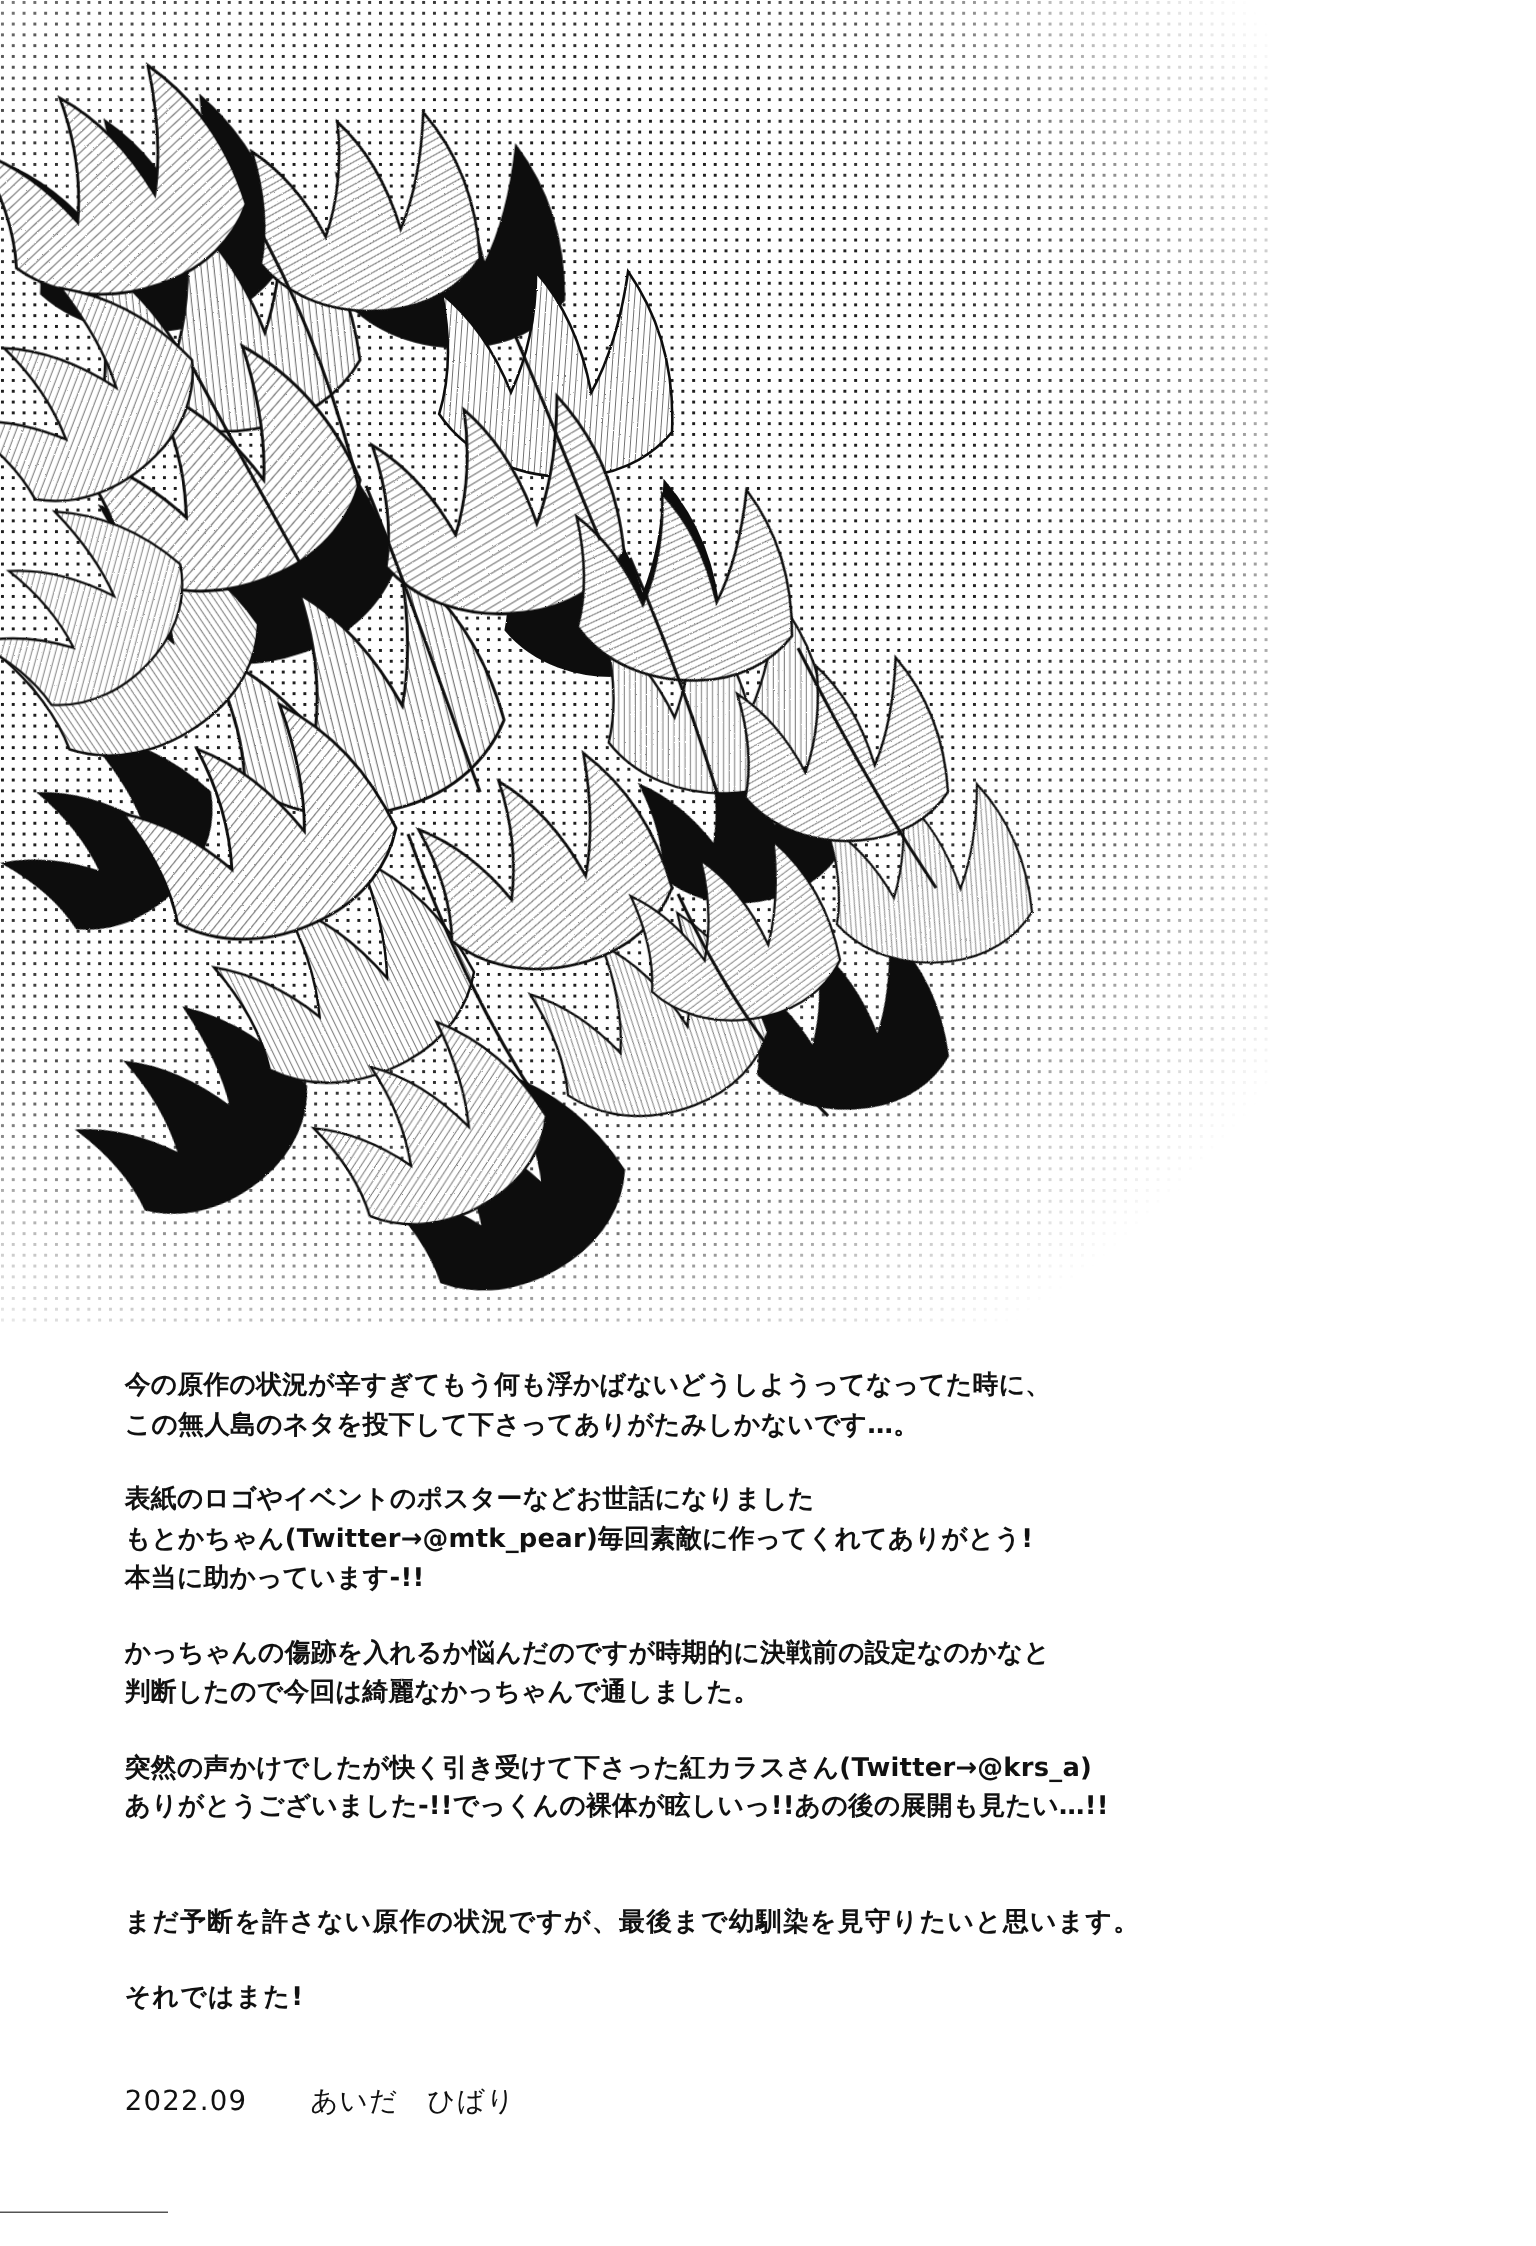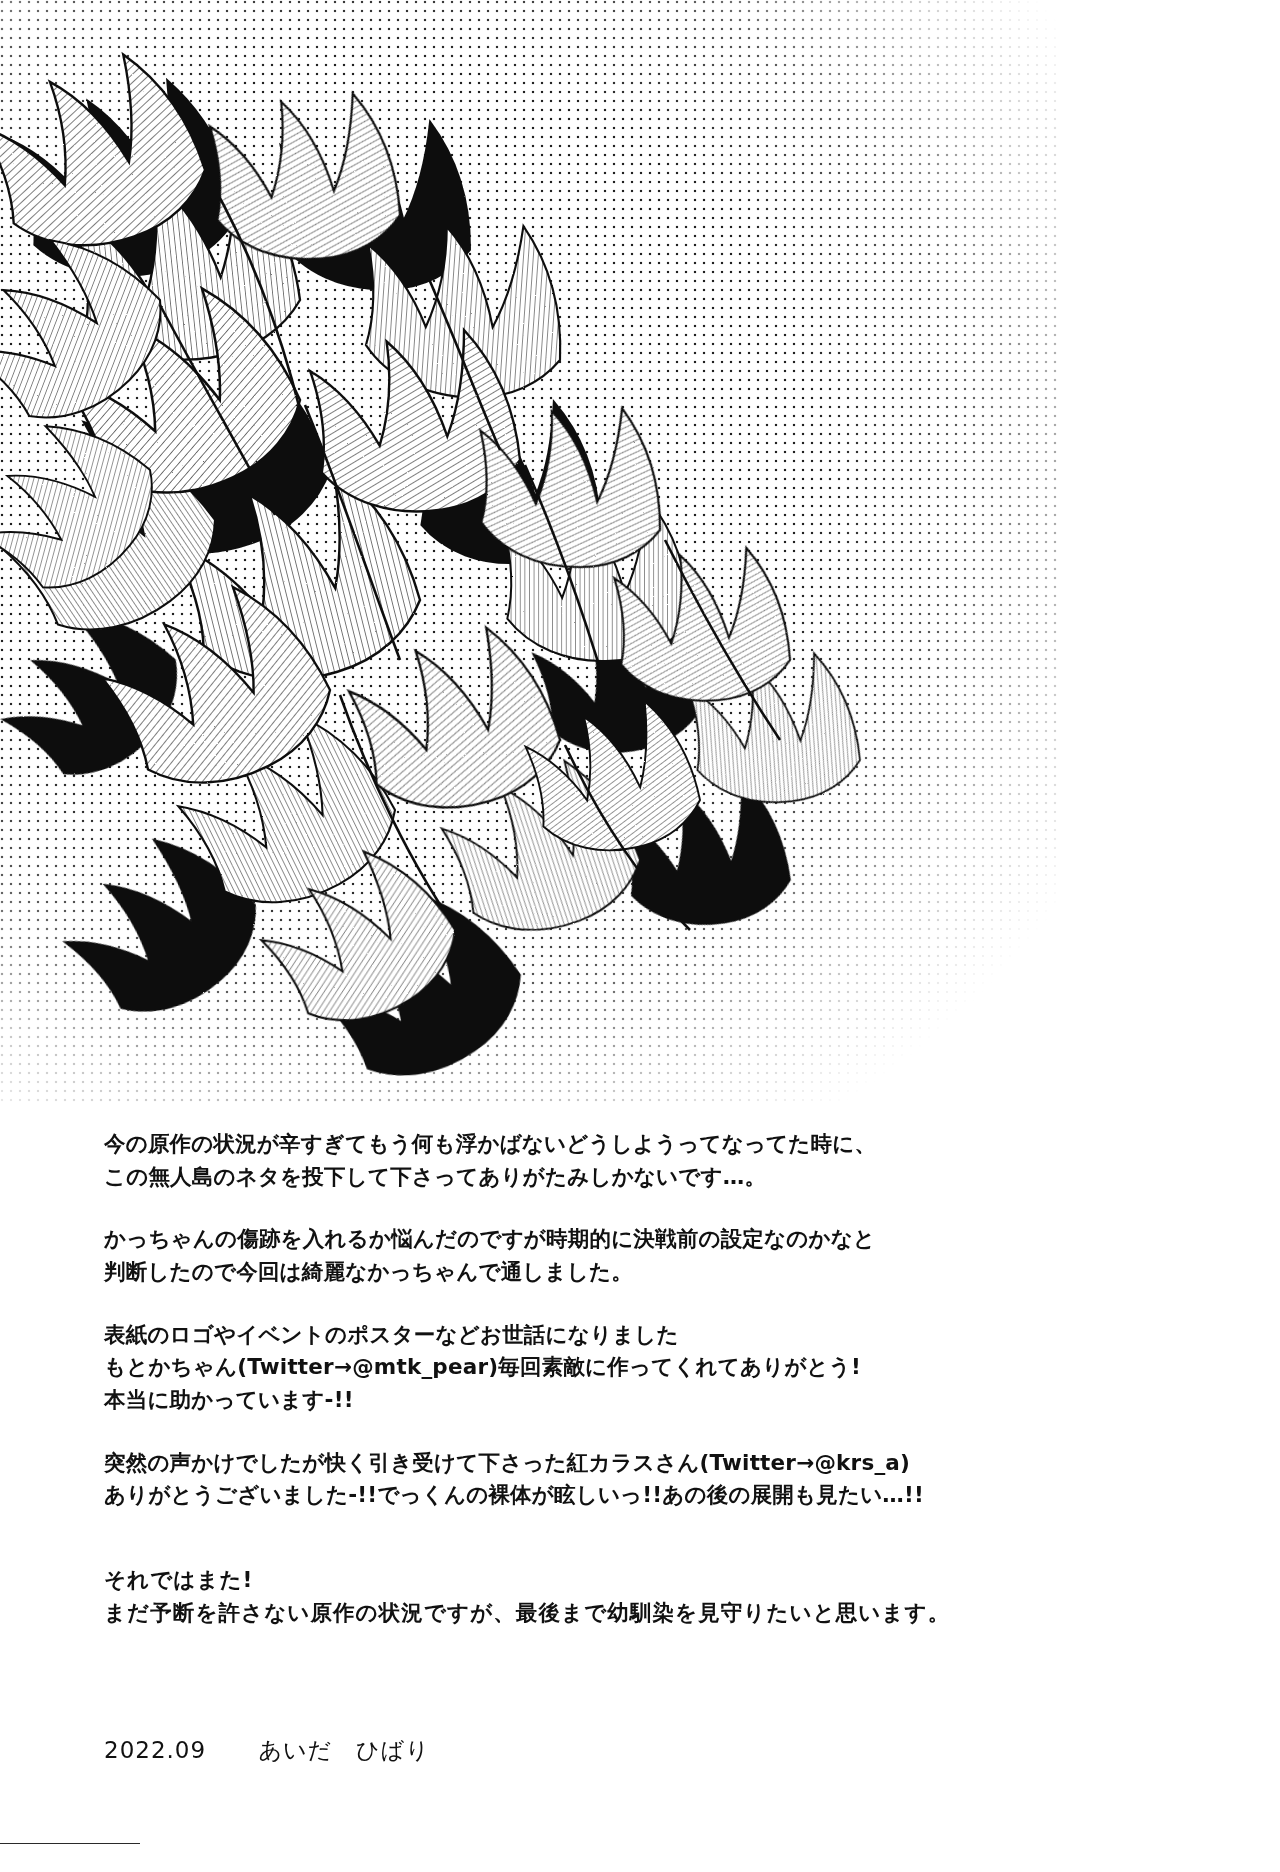--- a/index.html
+++ b/index.html
@@ -53,21 +53,21 @@
   
   .afterword {
     position: absolute;
     left: 104px;
     top: 1128px;
     width: 1080px;
     color: #111111;
     font-family: "DejaVu Sans", sans-serif;
   }
   .para {
-    margin: 0 0 30px 0;
+    margin: 11px 0 30px 0;
     font-size: 21.5px;
     line-height: 1.52;
     letter-spacing: 0.2px;
     font-weight: 700;
     white-space: pre-line;
   }
   .para.loose {
     letter-spacing: 1.1px;
   }
   .para.last-line {
@@ -231,30 +231,30 @@
           <path d="M565,745 C600,820 640,880 690,930"></path>
           <path d="M160,305 C200,380 240,450 275,515"></path>
         </g>
       </g>
     </svg>
   </div>
 
   <div class="afterword">
     <p class="para">今の原作の状況が辛すぎてもう何も浮かばないどうしようってなってた時に、
 この無人島のネタを投下して下さってありがたみしかないです…。</p>
-    <p class="para">かっちゃんの傷跡を入れるか悩んだのですが時期的に決戦前の設定なのかなと
-判断したので今回は綺麗なかっちゃんで通しました。</p>
     <p class="para">表紙のロゴやイベントのポスターなどお世話になりました
 もとかちゃん(Twitter→@mtk_pear)毎回素敵に作ってくれてありがとう!
 本当に助かっています-!!</p>
+    <p class="para">かっちゃんの傷跡を入れるか悩んだのですが時期的に決戦前の設定なのかなと
+判断したので今回は綺麗なかっちゃんで通しました。</p>
     <p class="para">突然の声かけでしたが快く引き受けて下さった紅カラスさん(Twitter→@krs_a)
 ありがとうございました-!!でっくんの裸体が眩しいっ!!あの後の展開も見たい…!!</p>
     <div class="spacer-lg"></div>
+    <p class="para loose">まだ予断を許さない原作の状況ですが、最後まで幼馴染を見守りたいと思います。</p>
     <p class="para loose last-line">それではまた!</p>
-    <p class="para loose">まだ予断を許さない原作の状況ですが、最後まで幼馴染を見守りたいと思います。</p>
   </div>
 
   <div class="signature">
     <span class="date">2022.09</span>
     <span class="author">あいだ　ひばり</span>
   </div>
 
   <div class="trim"></div>
 </div>
 

